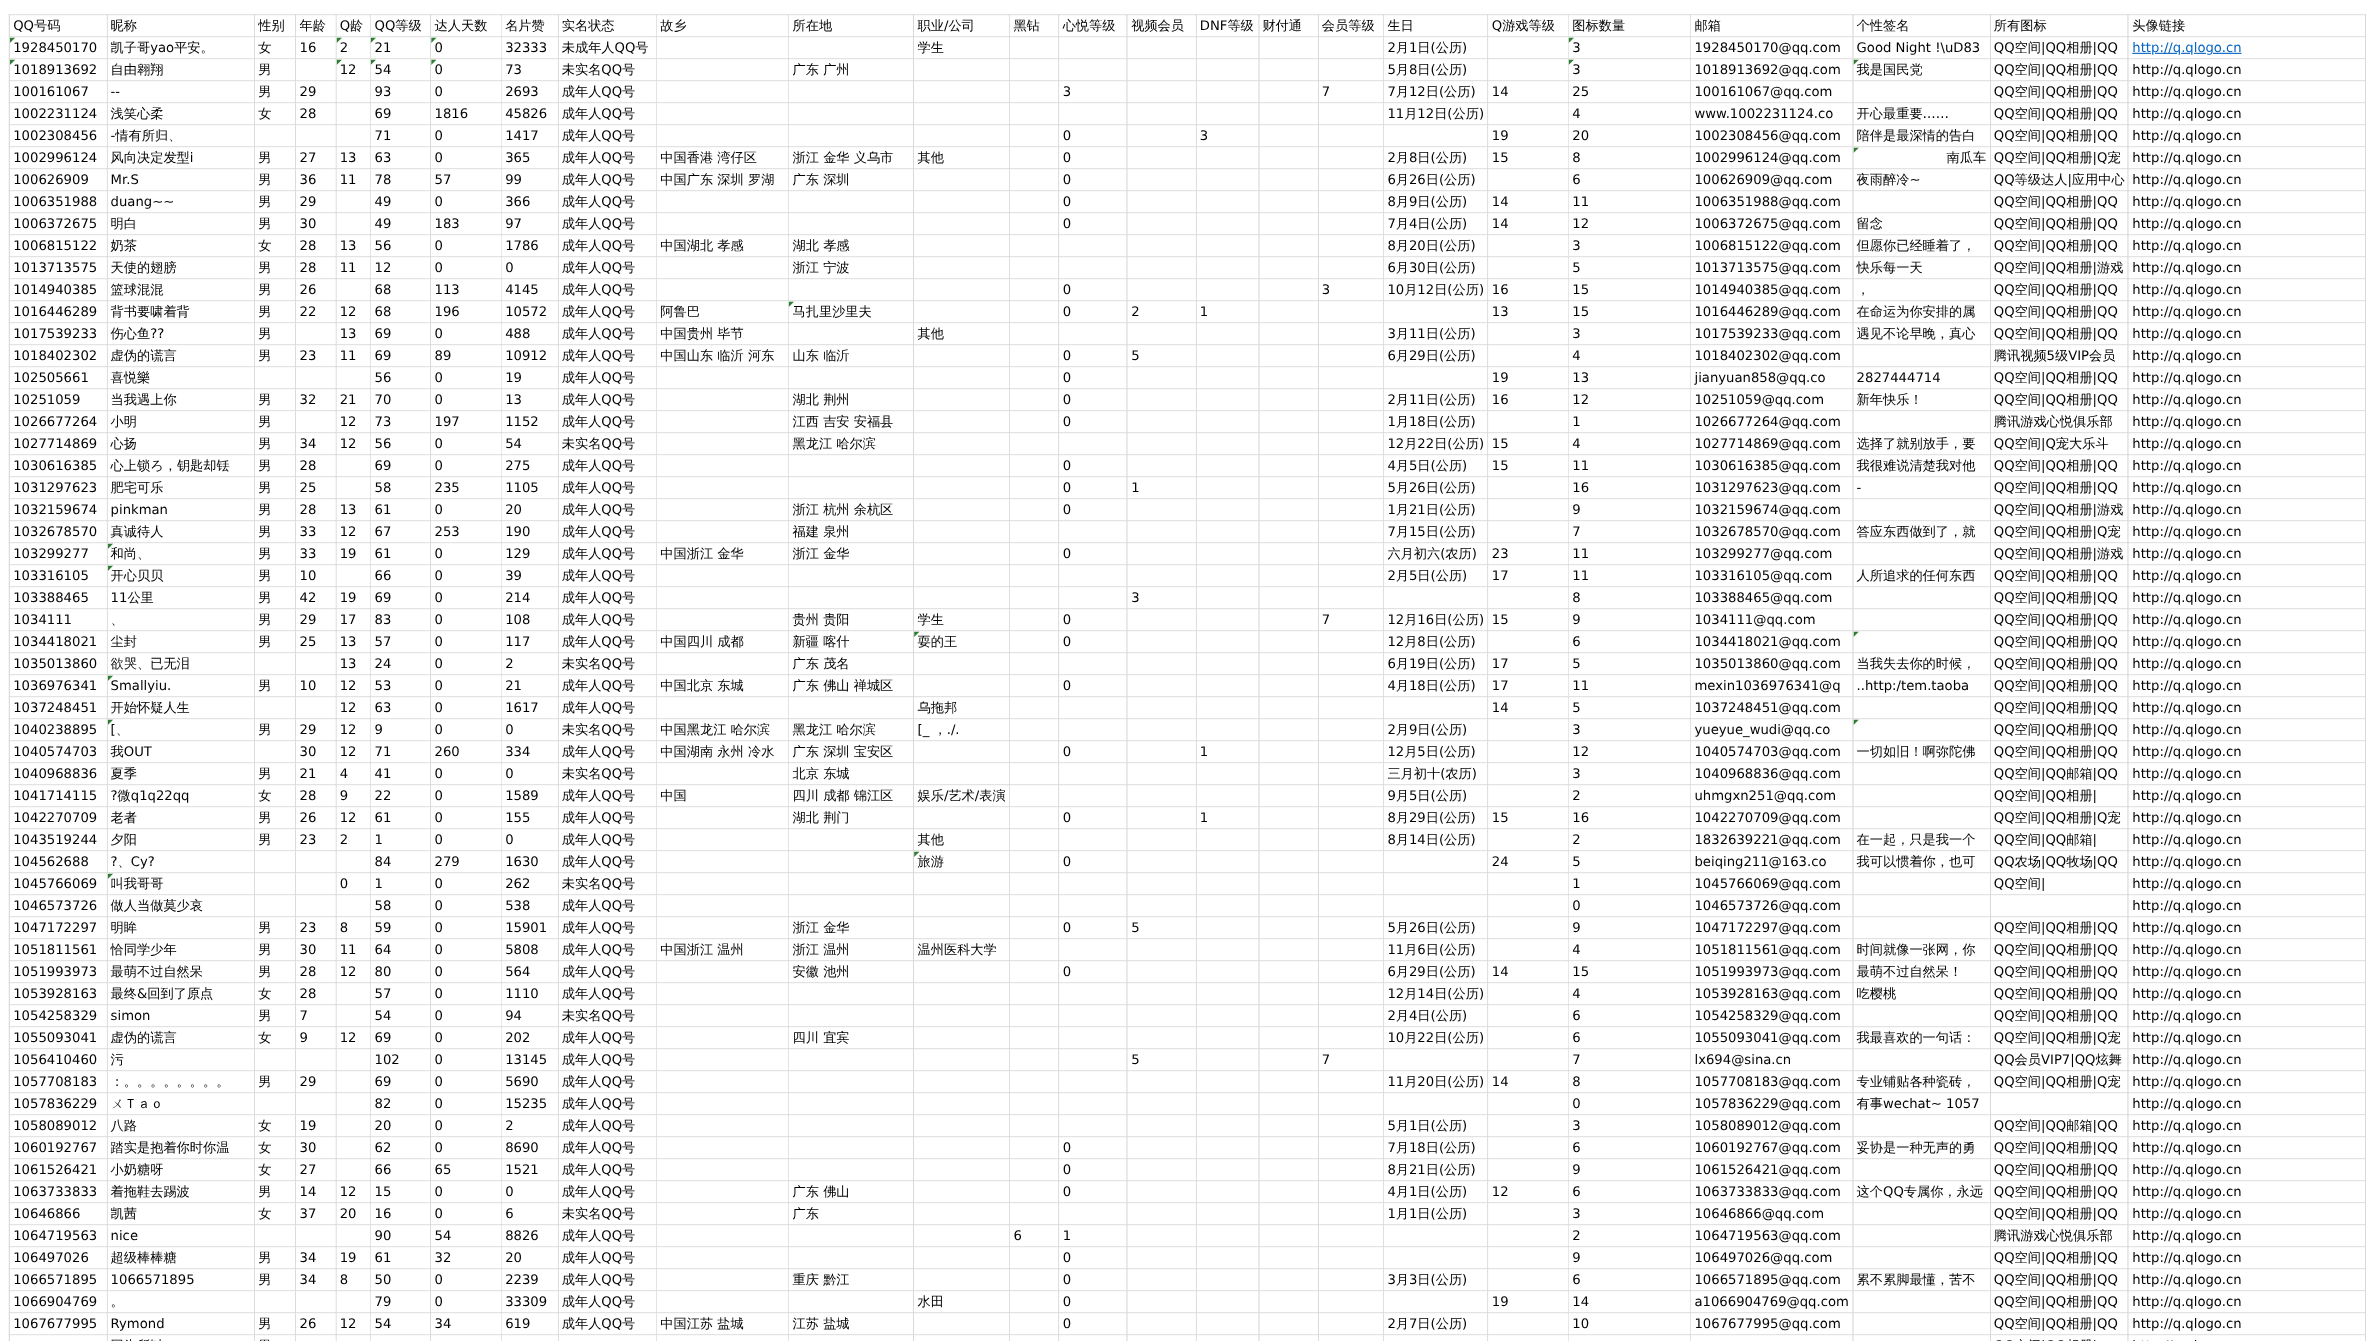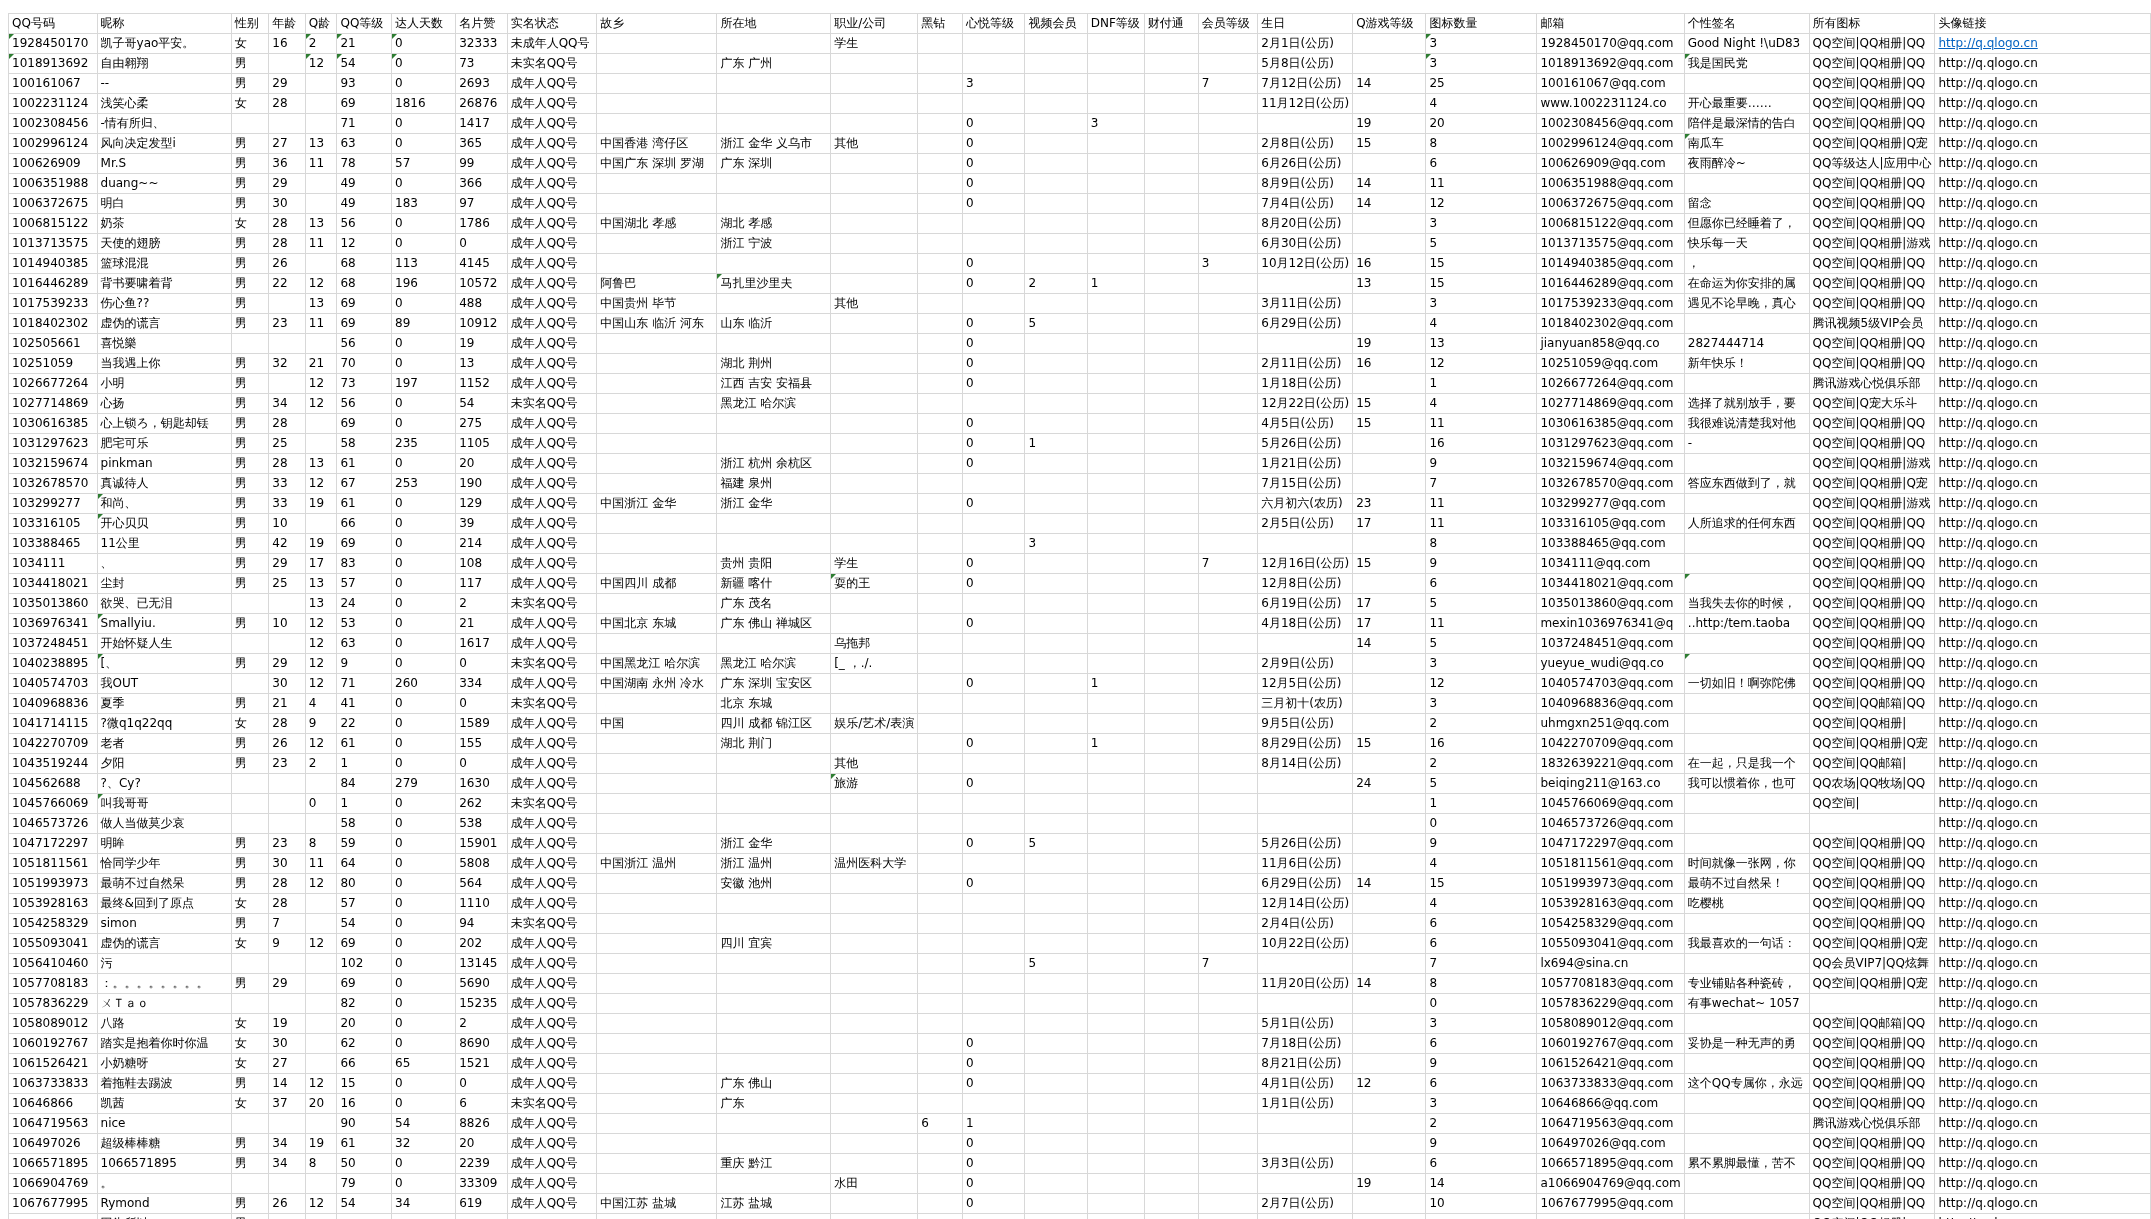--- a/index.html
+++ b/index.html
@@ -18,21 +18,21 @@
     color:#000;font-weight:normal;
     text-align:left;vertical-align:middle;
     white-space:nowrap;overflow:hidden;
     position:relative;background:#fff;
   }
   thead th{font-weight:normal;}
   .flag{
     position:absolute;top:0;left:0;width:0;height:0;
     border-top:5px solid #2e7d32;border-right:5px solid transparent;
   }
-  .sig-right{text-align:left;}
+  .sig-right{text-align:right;}
   a.avatar-link{color:#0563c1;text-decoration:underline;cursor:pointer;}
 </style>
 </head>
 <body>
 
 <div class="sheet">
   <table>
     <colgroup id="colgroup">
         <col style="width: 89px;">
         <col style="width: 136px;">
@@ -172,21 +172,21 @@
           <td>http://q.qlogo.cn</td>
         </tr>
         <tr>
           <td>1002231124</td>
           <td>浅笑心柔</td>
           <td>女</td>
           <td>28</td>
           <td></td>
           <td>69</td>
           <td>1816</td>
-          <td>26876</td>
+          <td>45826</td>
           <td>成年人QQ号</td>
           <td></td>
           <td></td>
           <td></td>
           <td></td>
           <td></td>
           <td></td>
           <td></td>
           <td></td>
           <td></td>

